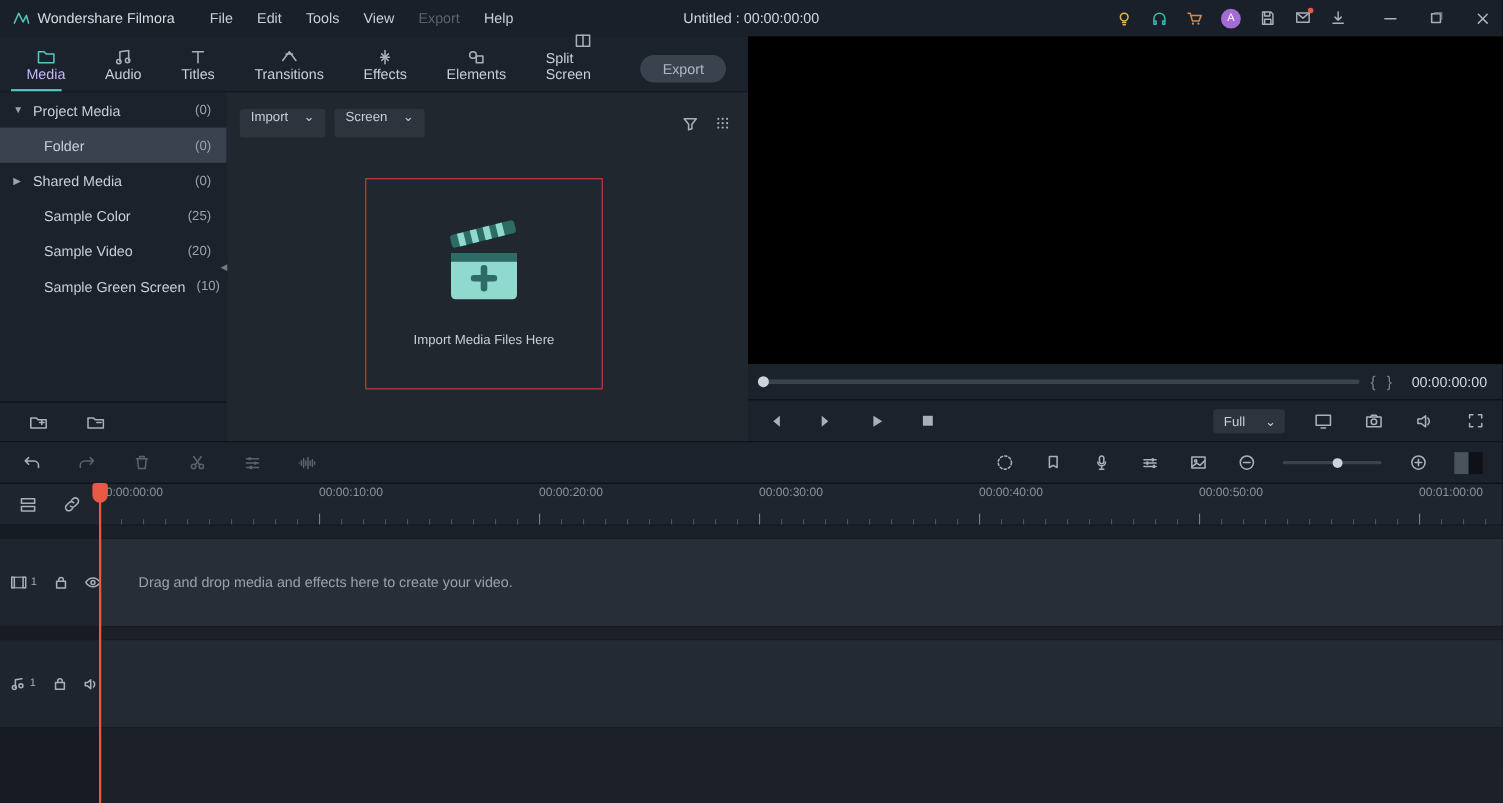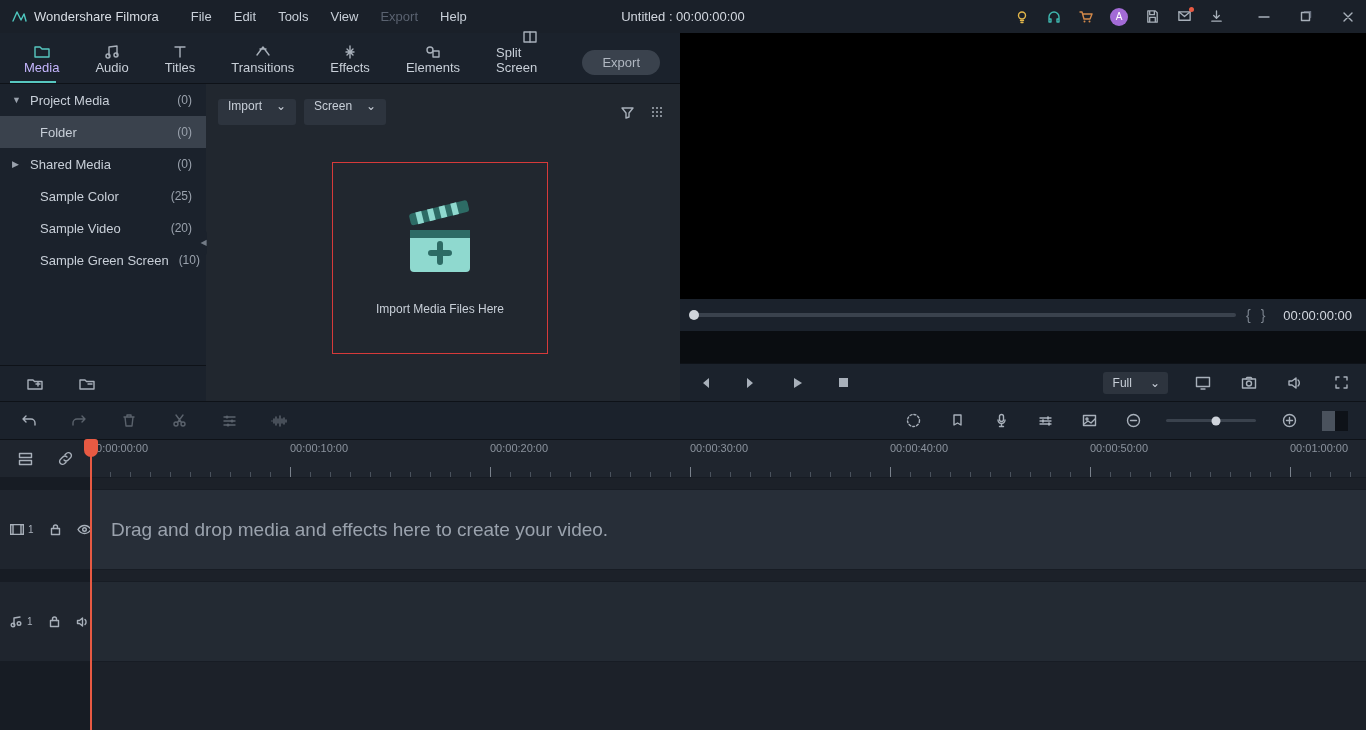--- a/index.html
+++ b/index.html
@@ -46,21 +46,21 @@
 
 .side-splitter { position:absolute; left:-6px; top:50%; transform:translateY(-50%); width:7px; height:24px; background:#1b222c; border-radius:0 3px 3px 0; display:flex; align-items:center; justify-content:center; color:#737b86; font-size:8px; cursor:pointer; }
 
 .preview { flex:1; background:#0a0d11; display:flex; flex-direction:column; }
 .previewvid { flex:1; background:#000; border-left:1px solid #000; }
 .scrubrow { height:32px; display:flex; align-items:center; padding:0 14px; gap:10px; background:#1b222c; }
 .scrub { flex:1; height:4px; background:#3a424d; border-radius:2px; position:relative; }
 .scrub-dot { position:absolute; left:0; top:50%; transform:translate(-50%,-50%); width:10px; height:10px; border-radius:50%; background:#cfd4db; }
 .bracket { color:#7a828d; font-size:14px; cursor:pointer; }
 .timecode-preview { color:#d2d7df; font-size:13px; margin-left:8px; }
-.controls { height:38px; display:flex; align-items:center; padding:0 14px; gap:24px; background:#1b222c; border-top:1px solid #0e1218;margin-top:32px; }
+.controls { height:38px; display:flex; align-items:center; padding:0 14px; gap:24px; background:#1b222c; border-top:1px solid #0e1218; }
 .controls .sp { flex:1; }
 .dd-small { background:#2d343e; height:22px; border-radius:3px; display:flex; align-items:center; padding:0 8px 0 10px; gap:18px; font-size:12px; cursor:pointer; }
 
 .timeline-toolbar { height:38px; background:#1b222c; display:flex; align-items:center; padding:0 18px; gap:28px; border-top:1px solid #0e1218; }
 .timeline-toolbar .r { margin-left:auto; display:flex; align-items:center; gap:22px; }
 .zoom-slider { width:90px; height:3px; background:#3a424d; border-radius:2px; position:relative; }
 .zoom-knob { position:absolute; left:55%; top:50%; transform:translate(-50%,-50%); width:9px; height:9px; border-radius:50%; background:#cfd4db; }
 .track-view { width:26px; height:20px; background:#0e1218; display:flex; cursor:pointer; }
 .track-view div { flex:1; }
 .track-view .fill { background:#4a525d; }
@@ -71,21 +71,21 @@
 .ruler .tc { position:absolute; top:2px;}
 .ruler .ticks { position:absolute; bottom:0; left:0; right:0; height:12px; }
 .tick { position:absolute; bottom:0; width:1px; background:#4a525d; }
 .tick.big { height:10px; background:#7a828d; }
 .tick.sm { height:5px; }
 
 .tracks { background:#1f252e; }
 .track { display:flex; height:80px; border-top:1px solid #171c24; }
 .track.sp { height:12px; background:#171c24; }
 .track-head { width:90px; display:flex; align-items:center; gap:16px; padding:0 10px; color:#a8b0ba; font-size:10px; }
-.track-body { flex:1; position:relative; display:flex; align-items:center; color:#9aa2ad; font-size:19px; padding-left:21px; background:#272e38;}
+.track-body { flex:1; position:relative; display:flex; align-items:center; color:#9aa2ad; font-size:13px; padding-left:36px; background:#272e38;}
 .track.alt .track-body { background:#232a33; }
 
 .playhead { position:absolute; left:90px; top:0; bottom:0; width:2px; pointer-events:none; z-index:5; }
 .playhead-line { position:absolute; left:0; top:0; bottom:0; width:2px; background:#e85a43; }
 .playhead-handle { position:absolute; left:-6px; top:0; width:14px; height:18px; background:#e85a43; border-radius:3px 3px 7px 7px; }
 .timeline-wrap { position:relative; }
 
 svg { display:block; }
 .stroke { stroke:#a8b0ba; stroke-width:1.4; fill:none; stroke-linecap:round; stroke-linejoin:round; }
 .fillc { fill:#a8b0ba; }

